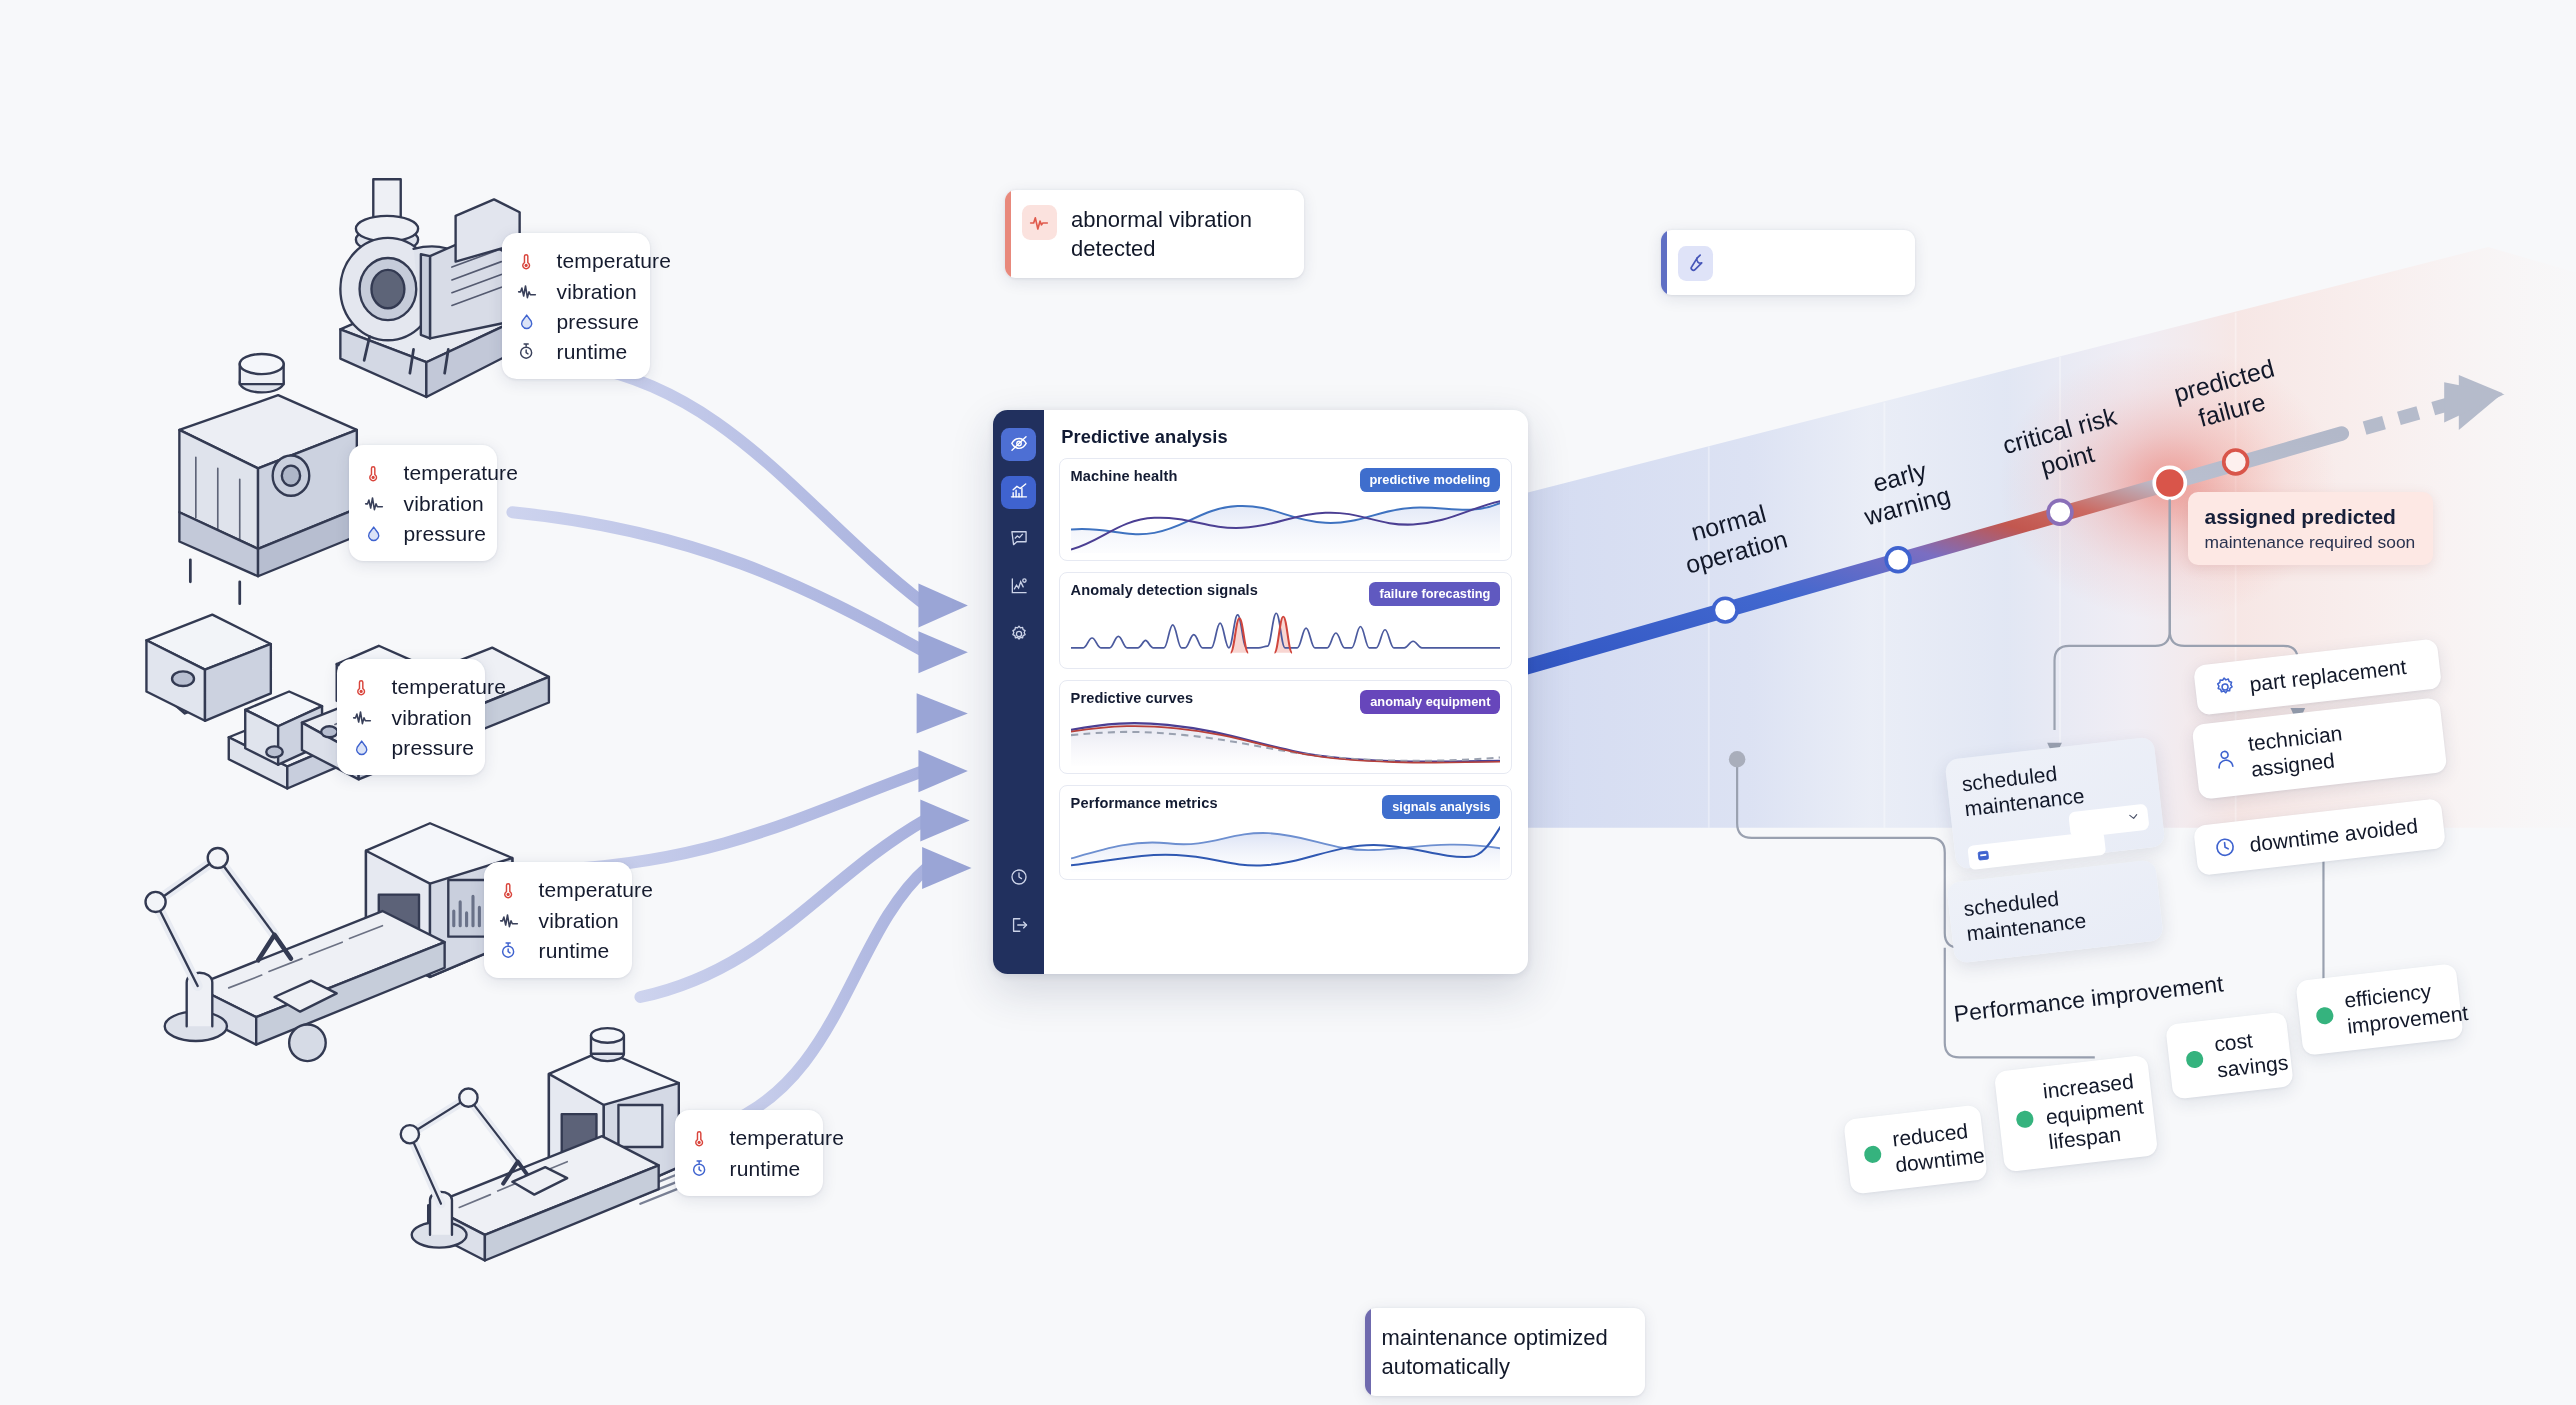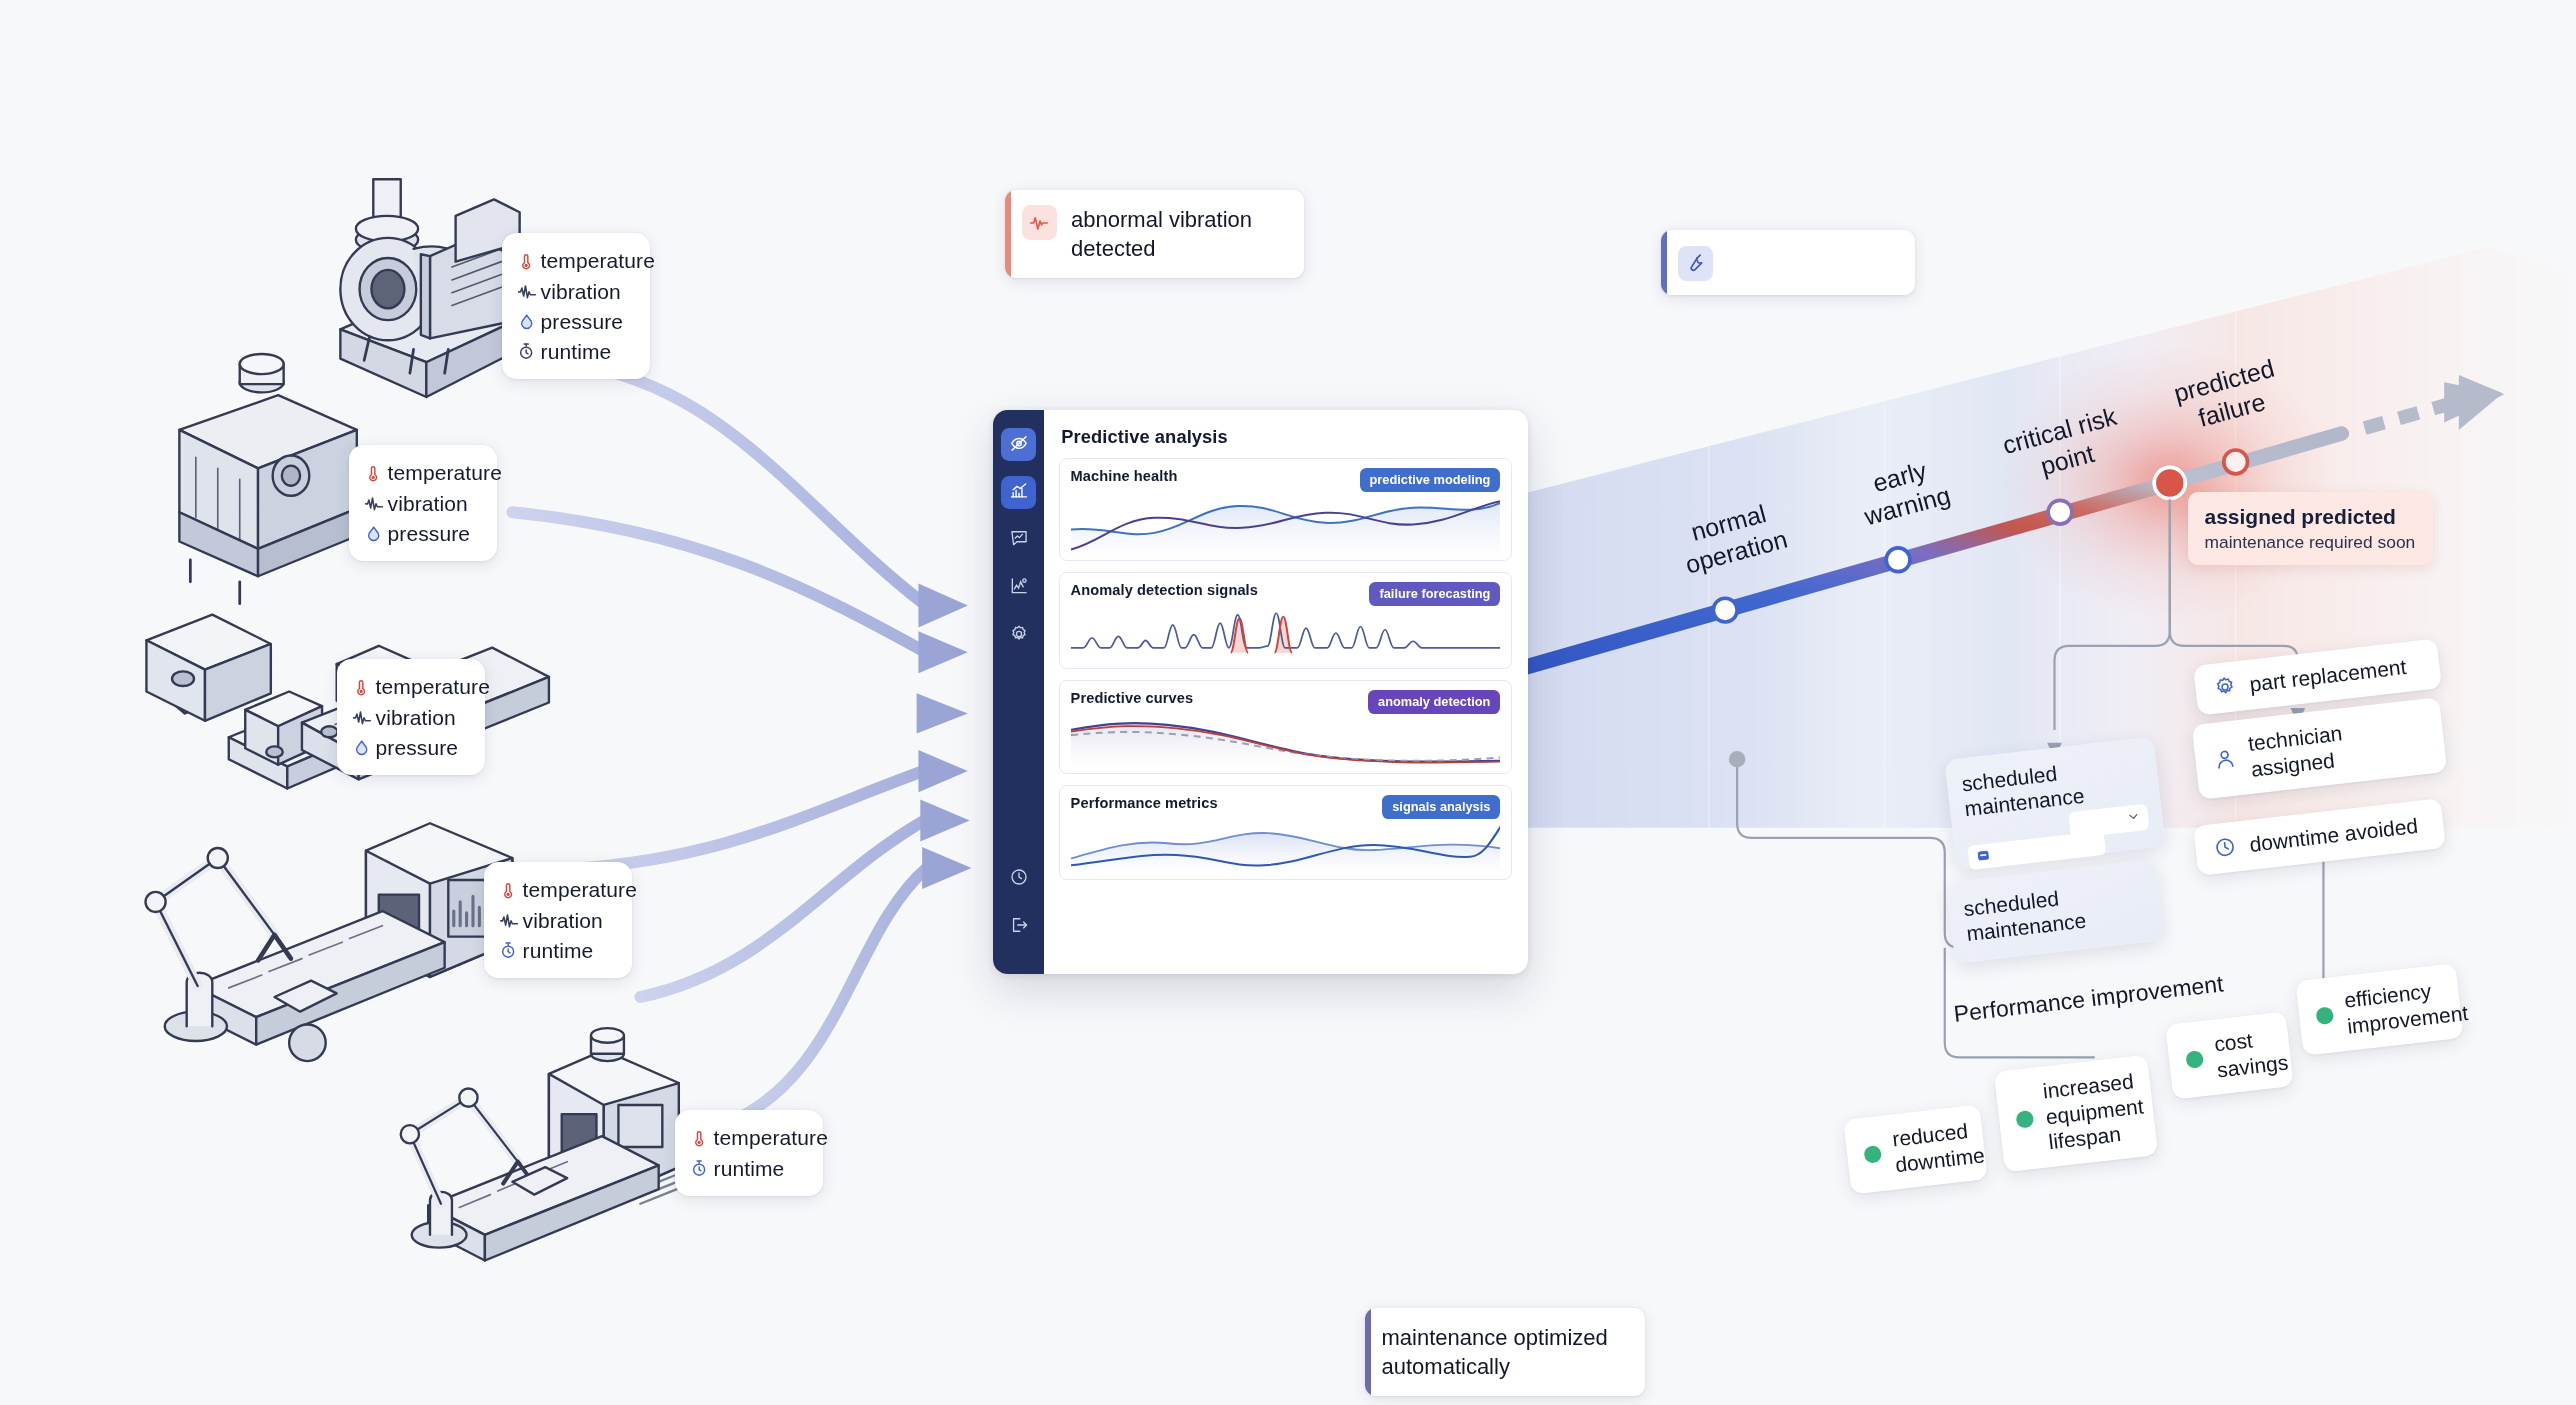--- a/index.html
+++ b/index.html
@@ -16,21 +16,21 @@
 
   
   .card{
     background:#ffffff;border-radius:12.8px;
     box-shadow:0 3.7px 14.6px rgba(30,41,80,.10), 0 0.9px 2.7px rgba(30,41,80,.08);
     box-sizing:border-box;
   }
 
   
   .sensor-card{padding:12.8px 18.3px 12.8px 14.6px;border-radius:14.6px;}
-  .sensor-row{display:flex;align-items:center;gap:4px;line-height:1;padding:4.6px 0;}
+  .sensor-row{display:flex;align-items:center;gap:20px;line-height:1;padding:4.6px 0;}
   .sensor-row .lbl{font-size:21px;letter-spacing:0.1px;color:#151b2e;}
   .sicon{width:20px;height:20px;display:flex;align-items:center;justify-content:center;flex:0 0 20px;}
   .sicon svg{display:block;}
 
   
   .toast{display:flex;align-items:flex-start;gap:14.6px;padding:14.6px 20px 14.6px 16.5px;border-radius:11px;position:relative;overflow:hidden;}
   .toast .bar{position:absolute;left:0;top:0;bottom:0;width:6.4px;}
   .toast .tico{width:35px;height:35px;border-radius:8.2px;display:flex;align-items:center;justify-content:center;flex:0 0 35px;margin-top:0.9px;}
   .toast .ttext{font-size:22px;line-height:1.34;color:#121829;}
 
@@ -586,21 +586,21 @@
           <path d="M232,52 C236,52 238,8 242,8 C246,8 248,52 252,52 Z" fill="#f7cfca" opacity=".85"></path>
           <path d="M0,46 L14,46 C18,46 20,34 24,34 C28,34 30,46 34,46 L44,46 C48,46 50,32 54,32 C58,32 60,46 64,46 L76,46 C80,46 82,37 85,37 C88,37 90,46 94,46 L106,46 C110,46 112,18 116,18 C120,18 122,46 126,46 L130,46 C134,46 136,30 140,30 C144,30 146,46 150,46 L160,46 C164,46 166,16 170,16 C174,16 176,46 180,46 C184,46 186,6 190,6 C194,6 196,46 200,46 L214,46 C218,46 220,44 224,44 C228,44 230,4 234,4 C238,4 240,46 244,46 L258,46 C262,46 264,22 268,22 C272,22 274,46 278,46 L292,46 C296,46 298,28 302,28 C306,28 308,46 312,46 L320,46 C324,46 326,20 330,20 C334,20 336,46 340,46 L348,46 C352,46 354,24 358,24 C362,24 364,46 368,46 L380,46 C384,46 386,38 390,38 C394,38 396,46 400,46 L490,46" fill="none" stroke="#4b5a9e" stroke-width="2"></path>
           <path d="M182,52 C186,52 188,10 192,10 C196,10 198,52 202,52" fill="none" stroke="#d0453c" stroke-width="2.3"></path>
           <path d="M232,52 C236,52 238,8 242,8 C246,8 248,52 252,52" fill="none" stroke="#d0453c" stroke-width="2.3"></path>
         </svg>
       </div>
 
       <div class="panel">
         <div class="panel-head">
           <span class="panel-title">Predictive curves</span>
-          <span class="badge" style="background:#6746bb;">anomaly detection</span>
+          <span class="badge" style="background:#6746bb;">anomaly equipment</span>
         </div>
         <svg class="spark" viewBox="0 0 490 56" preserveAspectRatio="none" height="48">
           <path d="M0,14 C40,6 70,4 110,8 C170,14 210,30 260,40 C320,52 400,52 490,50 L490,56 L0,56 Z" fill="url(#degFill)"></path>
           <path d="M0,14 C40,6 70,4 110,8 C170,14 210,30 260,40 C320,52 400,52 490,50" fill="none" stroke="#4b3f93" stroke-width="2.6"></path>
           <path d="M0,20 C60,14 90,16 130,20 C190,26 230,38 280,44 C340,51 420,52 490,46" fill="none" stroke="#9aa1b0" stroke-width="2.4" stroke-dasharray="8 6"></path>
           <path d="M0,16 C50,8 80,8 120,12 C180,18 215,32 265,42 C325,53 405,53 490,51" fill="none" stroke="#b8413a" stroke-width="2"></path>
         </svg>
       </div>
 
       <div class="panel" style="margin-bottom:0;">

